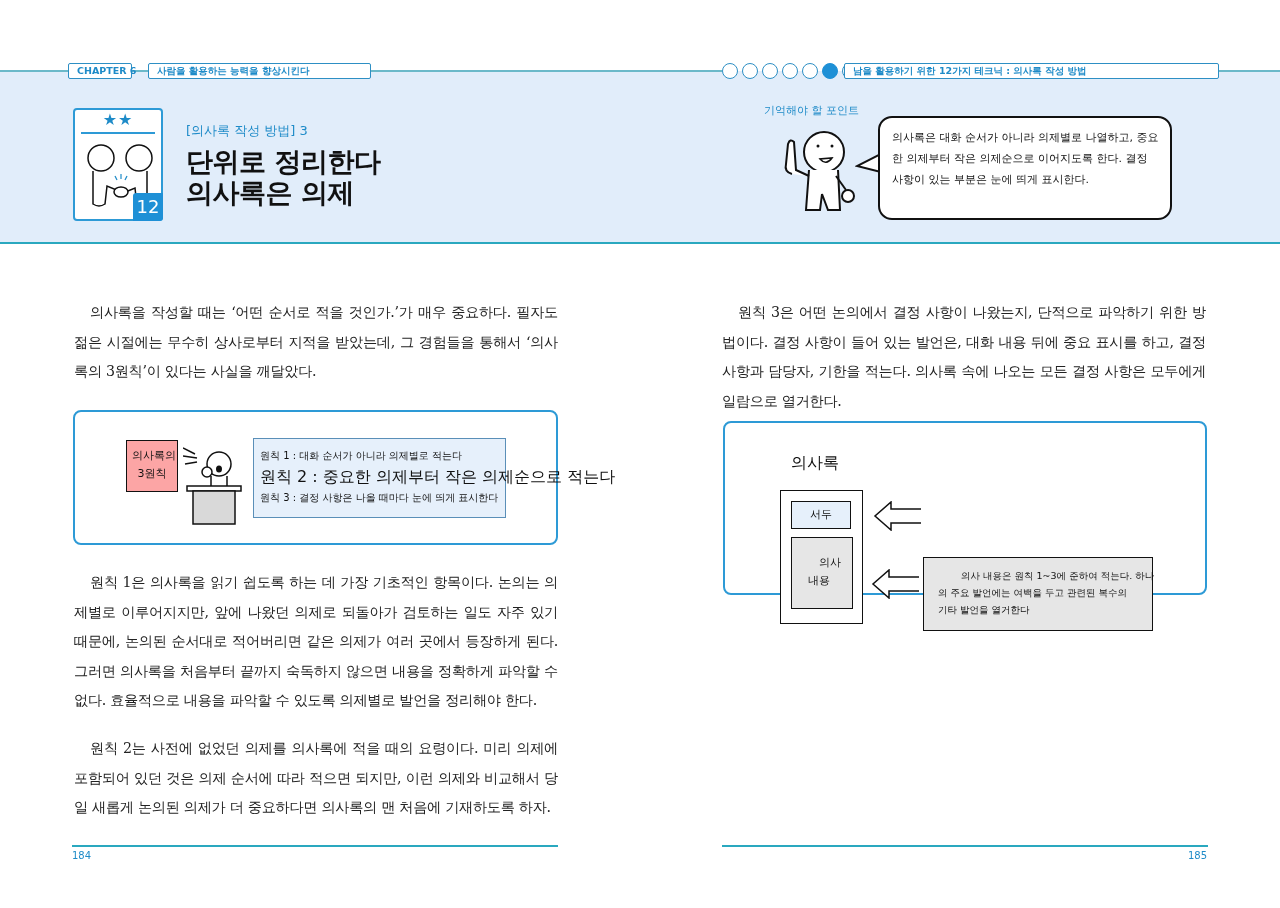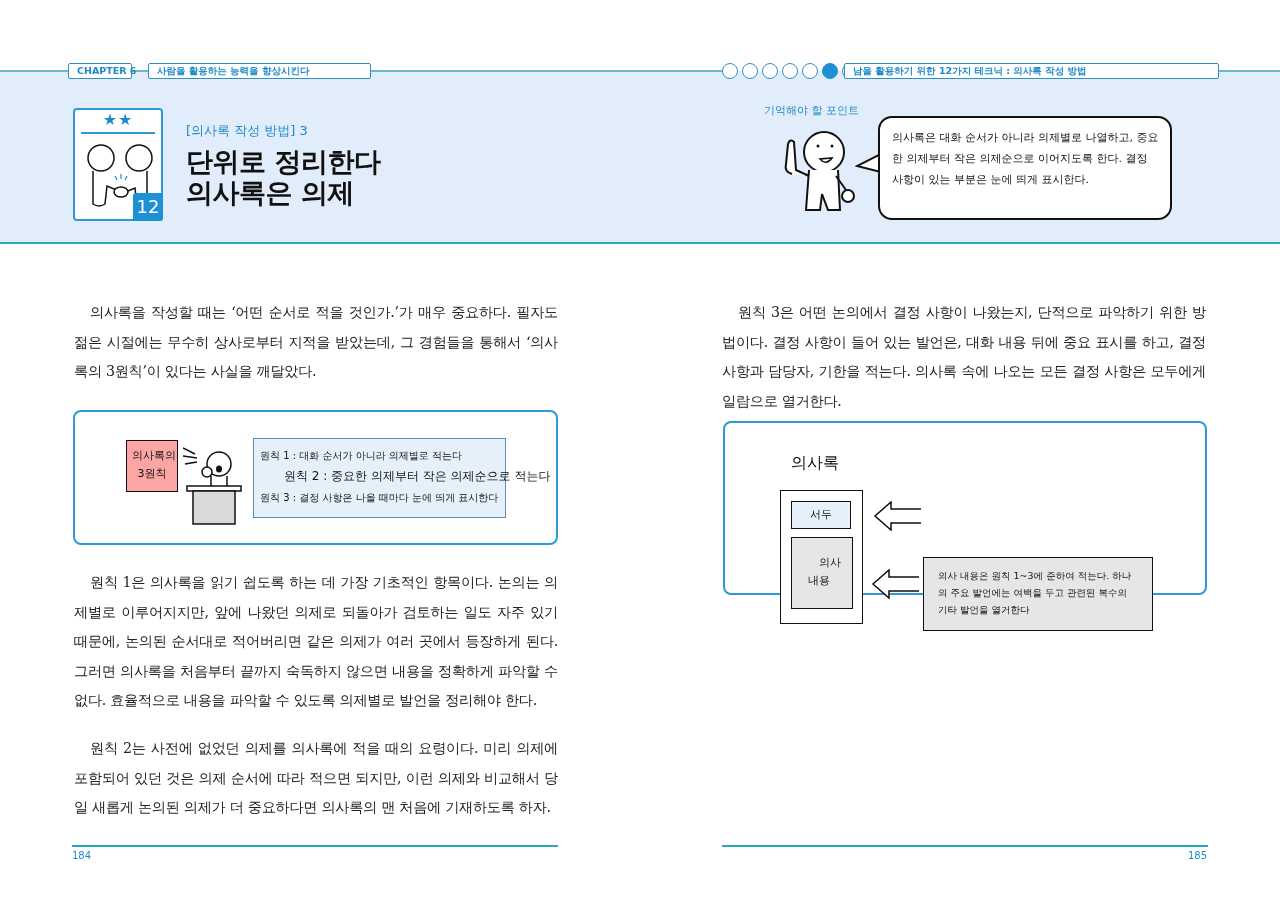--- a/index.html
+++ b/index.html
@@ -124,21 +124,21 @@
     </g>
     <circle cx="36" cy="22" r="12" fill="#fff" stroke="#111" stroke-width="1.5"></circle>
     <ellipse cx="36" cy="27" rx="3" ry="3.5" fill="#111"></ellipse>
     <circle cx="24" cy="30" r="5" fill="#fff" stroke="#111" stroke-width="1.5"></circle>
     <path d="M28 34 L28 44 M44 34 L44 44" stroke="#111" stroke-width="1.5"></path>
     <rect x="4" y="44" width="54" height="5" fill="#fff" stroke="#111" stroke-width="1.5"></rect>
     <rect x="10" y="49" width="42" height="33" fill="#d9d9d9" stroke="#111" stroke-width="1.5"></rect>
   </svg>
   <div style="position:absolute;left:178px;top:26px;width:253px;height:80px;background:#e6f0fb;border:1.5px solid #5a8fb8;padding:6px 6px;">
     <div class="hand" style="font-size:10px;line-height:21px;white-space:nowrap;">원칙 1 : 대화 순서가 아니라 의제별로 적는다</div>
-    <div class="hand" style="font-size:12px;line-height:21px;white-space:nowrap;margin-left:24px;">원칙 2 : 중요한 의제부터 작은 의제순으로 적는다</div>
+    <div class="hand" style="font-size:16px;line-height:21px;white-space:nowrap;">원칙 2 : 중요한 의제부터 작은 의제순으로 적는다</div>
     <div class="hand" style="font-size:10px;line-height:21px;white-space:nowrap;">원칙 3 : 결정 사항은 나올 때마다 눈에 띄게 표시한다</div>
   </div>
 </div>
 
 <div class="para" style="left:74px;top:568px;width:484px">
   <span class="indent"></span><span>원칙 1은 의사록을 읽기 쉽도록 하는 데 가장 기초적인 항목이다. 논의는 의제별로 이루어지지만, 앞에 나왔던 의제로 되돌아가 검토하는 일도 자주 있기 때문에, 논의된 순서대로 적어버리면 같은 의제가 여러 곳에서 등장하게 된다. 그러면 의사록을 처음부터 끝까지 숙독하지 않으면 내용을 정확하게 파악할 수 없다. 효율적으로 내용을 파악할 수 있도록 의제별로 발언을 정리해야 한다.</span>
 </div>
 <div class="para" style="left:74px;top:734px;width:484px">
   <span class="indent"></span><span>원칙 2는 사전에 없었던 의제를 의사록에 적을 때의 요령이다. 미리 의제에 포함되어 있던 것은 의제 순서에 따라 적으면 되지만, 이런 의제와 비교해서 당일 새롭게 논의된 의제가 더 중요하다면 의사록의 맨 처음에 기재하도록 하자.</span>
 </div>
@@ -161,20 +161,20 @@
       <div class="hand" style="font-size:11px;text-align:left;line-height:18px;">내용</div>
     </div>
   </div>
   <svg style="position:absolute;left:148px;top:78px" width="50" height="30" viewBox="0 0 50 30">
     <path d="M48 8 L18 8 L18 1 L2 15 L18 29 L18 22 L48 22" fill="#fff" stroke="#111" stroke-width="1.5"></path>
   </svg>
   <svg style="position:absolute;left:146px;top:146px" width="50" height="30" viewBox="0 0 50 30">
     <path d="M48 8 L18 8 L18 1 L2 15 L18 29 L18 22 L48 22" fill="#fff" stroke="#111" stroke-width="1.5"></path>
   </svg>
   <div style="position:absolute;left:198px;top:134px;width:230px;height:74px;background:#e6e6e6;border:1.5px solid #111;padding:9px 10px 0 14px;">
-    <div class="hand" style="font-size:9.5px;line-height:17px;white-space:nowrap;">의사 내용은 원칙 1~3에 준하여 적는다. 하나</div>
+    <div class="hand" style="font-size:9.5px;line-height:17px;white-space:nowrap;margin-left:23px;">의사 내용은 원칙 1~3에 준하여 적는다. 하나</div>
     <div class="hand" style="font-size:9.5px;line-height:17px;white-space:nowrap;">의 주요 발언에는 여백을 두고 관련된 복수의</div>
     <div class="hand" style="font-size:9.5px;line-height:17px;white-space:nowrap;">기타 발언을 열거한다</div>
   </div>
 </div>
 
 <div class="footline" style="left:722px;width:486px"></div>
 <div class="pagenum" style="left:1188px">185</div>
 
 </body></html>

